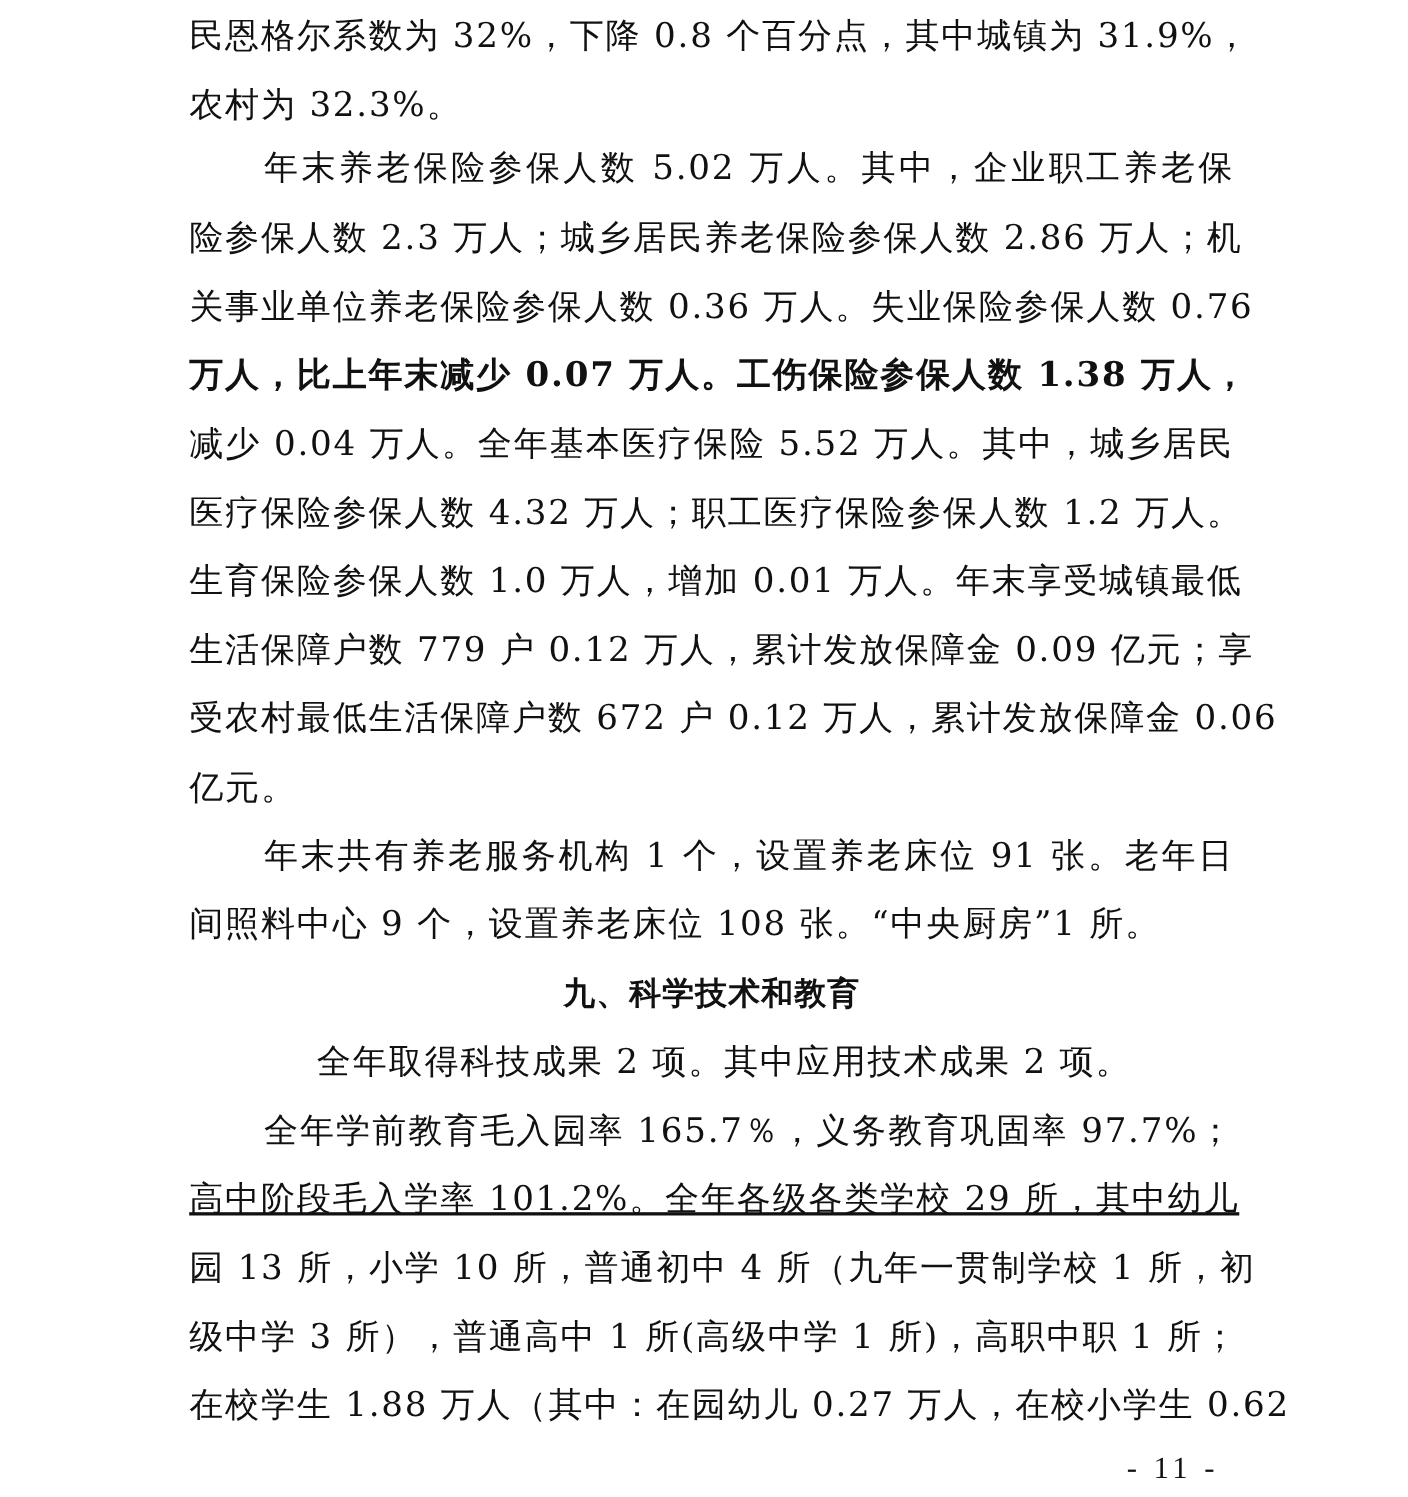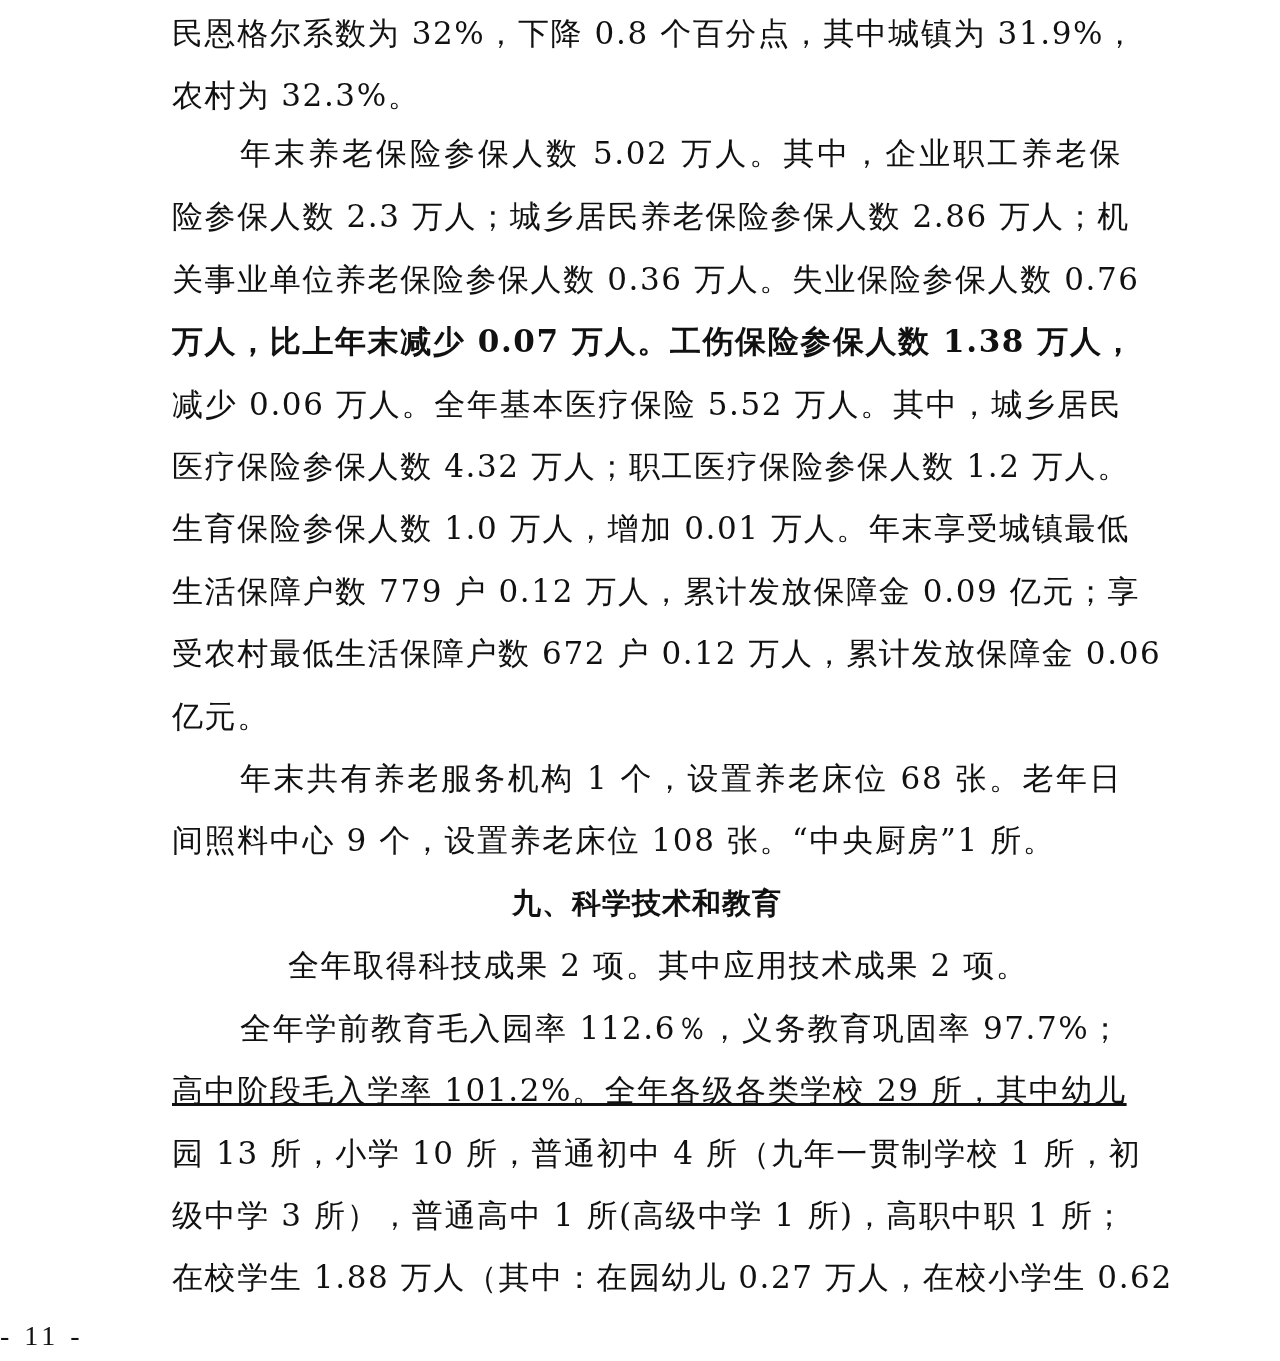--- a/index.html
+++ b/index.html
@@ -47,53 +47,53 @@
       font-size: 29px;
       line-height: 62px;
       height: 62px;
       letter-spacing: 1px;
     }
     .page-number {
       position: absolute;
       left: 0;
       width: 1108px;
       top: 1318px;
-      text-align: left;
+      text-align: right;
       font-family: "Liberation Serif", "DejaVu Serif", serif;
       font-size: 28px;
       line-height: 36px;
       letter-spacing: 4px;
     }
   </style>
 </head>
 <body>
 
 <div class="page">
 
   <div class="line justify" style="top:2px;">民恩格尔系数为 32%，下降 0.8 个百分点，其中城镇为 31.9%，</div>
   <div class="line" style="top:64px;">农村为 32.3%。</div>
 
   <div class="line indent justify" style="top:122px;">年末养老保险参保人数 5.02 万人。其中，企业职工养老保</div>
   <div class="line justify" style="top:185px;">险参保人数 2.3 万人；城乡居民养老保险参保人数 2.86 万人；机</div>
   <div class="line justify" style="top:248px;">关事业单位养老保险参保人数 0.36 万人。失业保险参保人数 0.76</div>
   <div class="line justify" style="top:310px;font-weight:bold;">万人，比上年末减少 0.07 万人。工伤保险参保人数 1.38 万人，</div>
-  <div class="line justify" style="top:373px;">减少 0.06 万人。全年基本医疗保险 5.52 万人。其中，城乡居民</div>
+  <div class="line justify" style="top:373px;">减少 0.04 万人。全年基本医疗保险 5.52 万人。其中，城乡居民</div>
   <div class="line justify" style="top:435px;">医疗保险参保人数 4.32 万人；职工医疗保险参保人数 1.2 万人。</div>
   <div class="line justify" style="top:497px;">生育保险参保人数 1.0 万人，增加 0.01 万人。年末享受城镇最低</div>
   <div class="line justify" style="top:560px;">生活保障户数 779 户 0.12 万人，累计发放保障金 0.09 亿元；享</div>
   <div class="line justify" style="top:622px;">受农村最低生活保障户数 672 户 0.12 万人，累计发放保障金 0.06</div>
   <div class="line" style="top:685px;">亿元。</div>
 
-  <div class="line indent justify" style="top:747px;">年末共有养老服务机构 1 个，设置养老床位 68 张。老年日</div>
+  <div class="line indent justify" style="top:747px;">年末共有养老服务机构 1 个，设置养老床位 91 张。老年日</div>
   <div class="line" style="top:809px;">间照料中心 9 个，设置养老床位 108 张。“中央厨房”1 所。</div>
 
   <div class="heading" style="top:872px;">九、科学技术和教育</div>
 
   <div class="line indent" style="top:934px;margin-left:48px;">全年取得科技成果 2 项。其中应用技术成果 2 项。</div>
 
-  <div class="line indent justify" style="top:997px;">全年学前教育毛入园率 112.6％，义务教育巩固率 97.7%；</div>
+  <div class="line indent justify" style="top:997px;">全年学前教育毛入园率 165.7％，义务教育巩固率 97.7%；</div>
   <div class="line justify" style="top:1059px;text-decoration:underline;">高中阶段毛入学率 101.2%。全年各级各类学校 29 所，其中幼儿</div>
   <div class="line justify" style="top:1122px;">园 13 所，小学 10 所，普通初中 4 所（九年一贯制学校 1 所，初</div>
   <div class="line justify" style="top:1184px;">级中学 3 所），普通高中 1 所(高级中学 1 所)，高职中职 1 所；</div>
   <div class="line justify" style="top:1246px;">在校学生 1.88 万人（其中：在园幼儿 0.27 万人，在校小学生 0.62</div>
 </div>
 
 <div class="page-number">- 11 -</div>
 
 </body></html>

